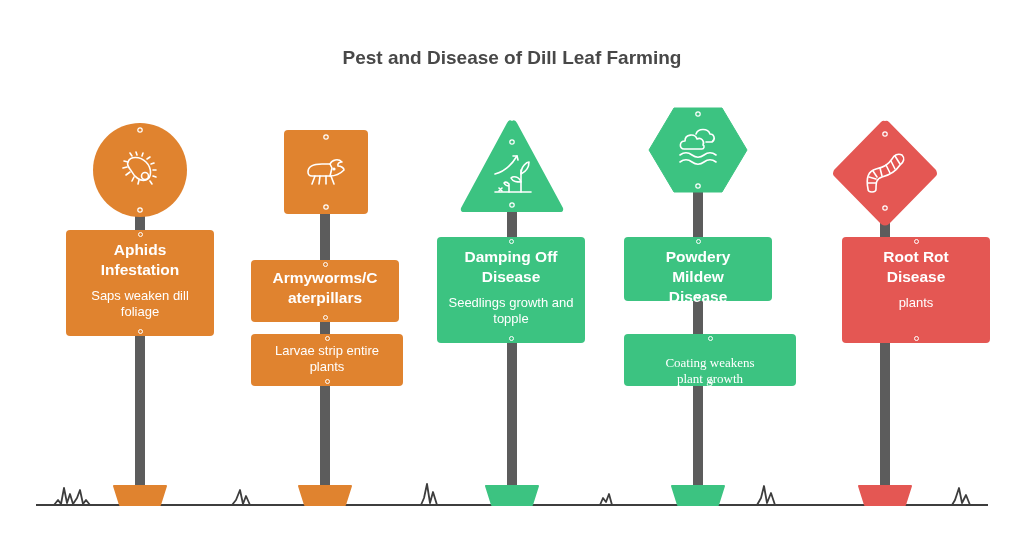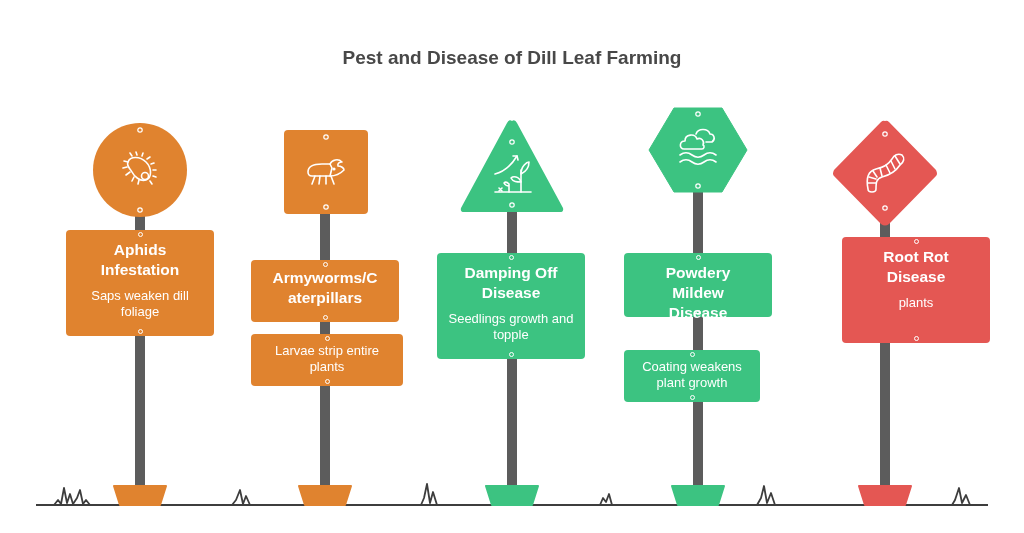--- a/index.html
+++ b/index.html
@@ -1,21 +1,21 @@
 <!DOCTYPE html>
 <html><head>
 <meta charset="utf-8">
 <style>
   html, body { margin: 0; padding: 0; background: #ffffff; }
   body { width: 1024px; height: 533px; position: relative; overflow: hidden; font-family: "Liberation Sans", sans-serif; }
   .title { position: absolute; left: 0; top: 47px; width: 1024px; text-align: center; font-size: 19px; font-weight: bold; color: #484848; }
   .pole { position: absolute; width: 10px; background: #5c5c5c; }
   .sign { position: absolute; box-sizing: border-box; color: #ffffff; text-align: center; border-radius: 4px; }
   .orange { background: #e0832f; }
-  .green { background: #3cc381; margin-top: 16px; }
+  .green { background: #3cc381; }
   .red { background: #e45753; }
   .sign .h { font-weight: bold; font-size: 15.5px; line-height: 20px; display: block; }
   .sign .d { font-size: 13px; line-height: 16px; display: block; }
   .hole { position: absolute; width: 5px; height: 5px; border-radius: 50%; border: 1.2px solid #fff; box-sizing: border-box; left: 50%; margin-left: -2.5px; }
   .top-shape { position: absolute; }
   .top-shape svg { display: block; }
   .base { position: absolute; }
   .ground { position: absolute; left: 0; top: 0; }
   .icon { position: absolute; }
 </style>
@@ -156,21 +156,21 @@
       </g>
     </svg>
   </div>
   <div class="sign green" style="left:624px; top:237px; width:148px; height:64px; padding-top:10px;">
     <span class="hole" style="top:2px;"></span>
     <span class="h">Powdery</span>
     <span class="h">Mildew</span>
     <span class="h">Disease</span>
     <span class="hole" style="bottom:2px;"></span>
   </div>
-  <div class="sign green" style="left:624px; top:334px; width:136px; height:52px; padding-top:9px;">
+  <div class="sign green" style="left:624px; top:334px; width:172px; height:52px; padding-top:21px;font-family:Liberation Serif, serif;">
     <span class="hole" style="top:2px;"></span>
     <span class="d">Coating weakens</span>
     <span class="d">plant growth</span>
     <span class="hole" style="bottom:2px;"></span>
   </div>
 </div>
 
 <div>
   <div class="pole" style="left:880px; top:210px; height:280px;"></div>
   <svg class="base" style="left:857px; top:485px;" width="56" height="21">

